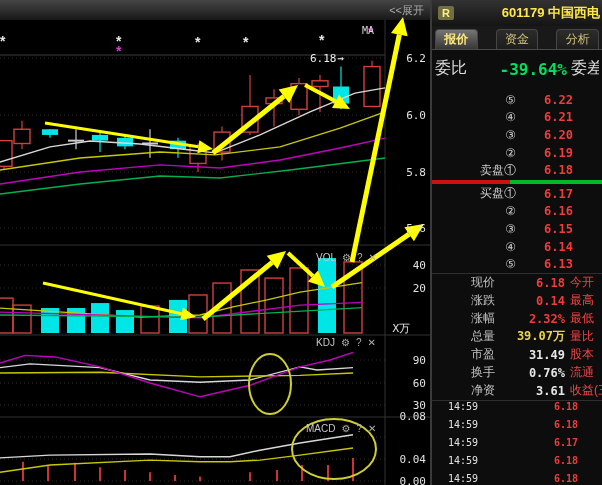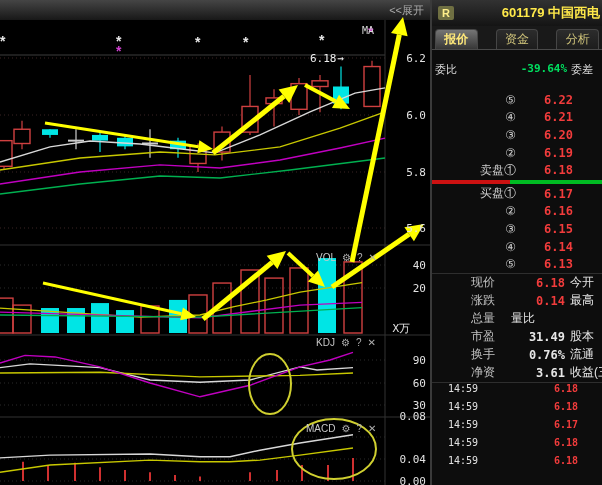--- a/index.html
+++ b/index.html
@@ -23,38 +23,38 @@
                border-left:2px solid #3a3a3a;box-sizing:border-box;overflow:hidden;}
   .rp-header{height:26px;display:flex;align-items:center;gap:4px;padding:0 2px 0 6px;
              background:linear-gradient(#323232,#141414);}
   .r-badge{background:#6f6f42;color:#ffef8a;font-weight:bold;font-size:11px;padding:0 4px;
            height:14px;line-height:14px;border-radius:2px;}
   .stock-title{flex:1;text-align:right;color:#ffe94a;font-weight:bold;font-size:13px;white-space:nowrap;}
   .tabs{height:24px;display:flex;gap:18px;padding:3px 3px 0;background:#191919;border-bottom:1px solid #4a4a4a;box-sizing:border-box;}
   .tab{flex:1;text-align:center;font-size:12px;color:#cfc37a;line-height:19px;cursor:pointer;
        background:linear-gradient(#2c2c2c,#1d1d1d);border:1px solid #464646;border-bottom:none;border-radius:4px 4px 0 0;}
   .tab.active{background:linear-gradient(#757575,#373737);color:#ffe97a;font-weight:bold;}
-  .weibi-row{height:17px;display:flex;align-items:flex-start;font-size:11px;padding:12px 3px;white-space:nowrap;}
+  .weibi-row{height:17px;display:flex;align-items:flex-end;font-size:16px;padding:12px 3px;white-space:nowrap;}
   .wb-l{color:#dcdcdc;}
   .wb-v{flex:1;text-align:right;color:#00e060;font-weight:bold;font-family:"DejaVu Sans Mono",monospace;padding-right:4px;}
   .wb-l2{color:#dcdcdc;width:28px;overflow:hidden;}
   .qrow{height:17.6px;display:flex;align-items:center;font-size:12px;}
   .qlabel{width:84px;text-align:right;color:#cccccc;white-space:nowrap;}
   .qprice{flex:1;text-align:right;padding-right:29px;color:#f23c3c;font-weight:bold;
           font-family:"DejaVu Sans Mono",monospace;}
   .gauge{height:6px;display:flex;align-items:center;}
   .gauge-bar{display:flex;width:100%;height:4px;}
   .gauge-red{background:#cc1111;height:4px;}
   .gauge-green{background:#00bb22;height:4px;flex:1;}
   .info-sec{border-top:1px solid #2e2e2e;}
   .irow{height:18px;display:flex;align-items:center;font-size:12px;padding-left:4px;white-space:nowrap;}
   .il{color:#c0c0c0;width:40px;margin-left:35px;}
   .iv{flex:1;text-align:right;font-weight:bold;font-family:"DejaVu Sans Mono",monospace;padding-right:5px;}
   .iv.red{color:#f23c3c;} .iv.yellow{color:#e8d44c;} .iv.white{color:#e6e6e6;}
-  .il2{color:#e5e5e5;width:32px;overflow:hidden;}
+  .il2{color:#ef4444;width:32px;overflow:hidden;}
   .ticks-sec{border-top:1px solid #2e2e2e;}
   .trow{height:18px;display:flex;align-items:flex-start;font-size:10px;padding-left:16px;}
   .tt{color:#e2e2e2;width:62px;font-family:"DejaVu Sans Mono",monospace;}
   .tp{width:68px;text-align:right;color:#f23c3c;font-weight:bold;font-family:"DejaVu Sans Mono",monospace;}
 </style>
 </head>
 <body>
 
 <div class="app">
 
@@ -288,21 +288,27 @@
           <span class="il">现价</span>
           <span class="iv red">6.18</span>
           <span class="il2">今开</span>
         </div>
         <div class="irow">
           <span class="il">涨跌</span>
           <span class="iv red">0.14</span>
           <span class="il2">最高</span>
         </div>
         <div class="irow">
+          <span class="il">涨幅</span>
+          <span class="iv red">2.32%</span>
+          <span class="il2">最低</span>
+        </div>
+        <div class="irow">
           <span class="il">总量</span>
+          <span class="iv yellow">39.07万</span>
           <span class="il2">量比</span>
         </div>
         <div class="irow">
           <span class="il">市盈</span>
           <span class="iv white">31.49</span>
           <span class="il2">股本</span>
         </div>
         <div class="irow">
           <span class="il">换手</span>
           <span class="iv white">0.76%</span>

